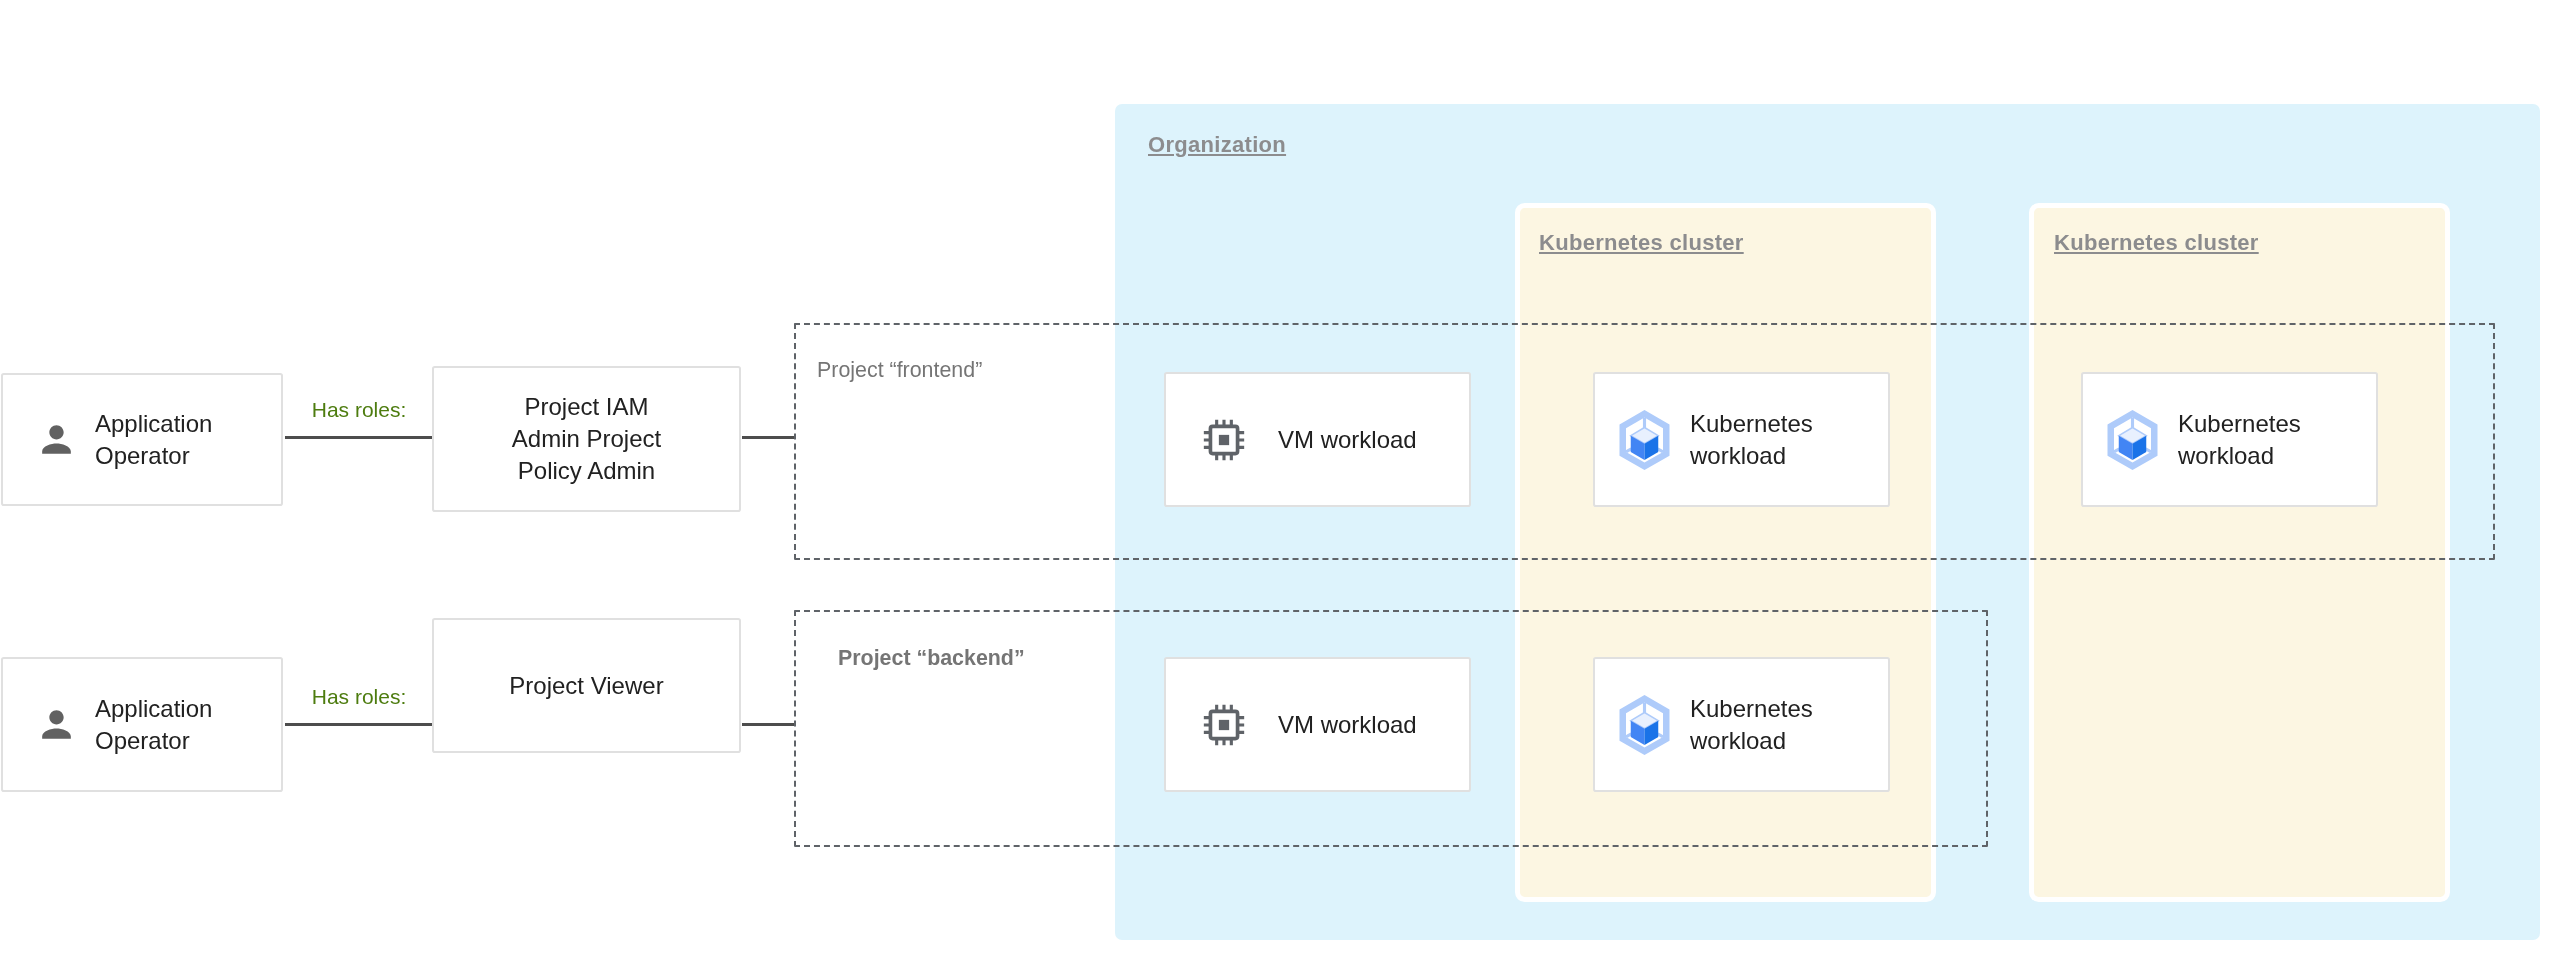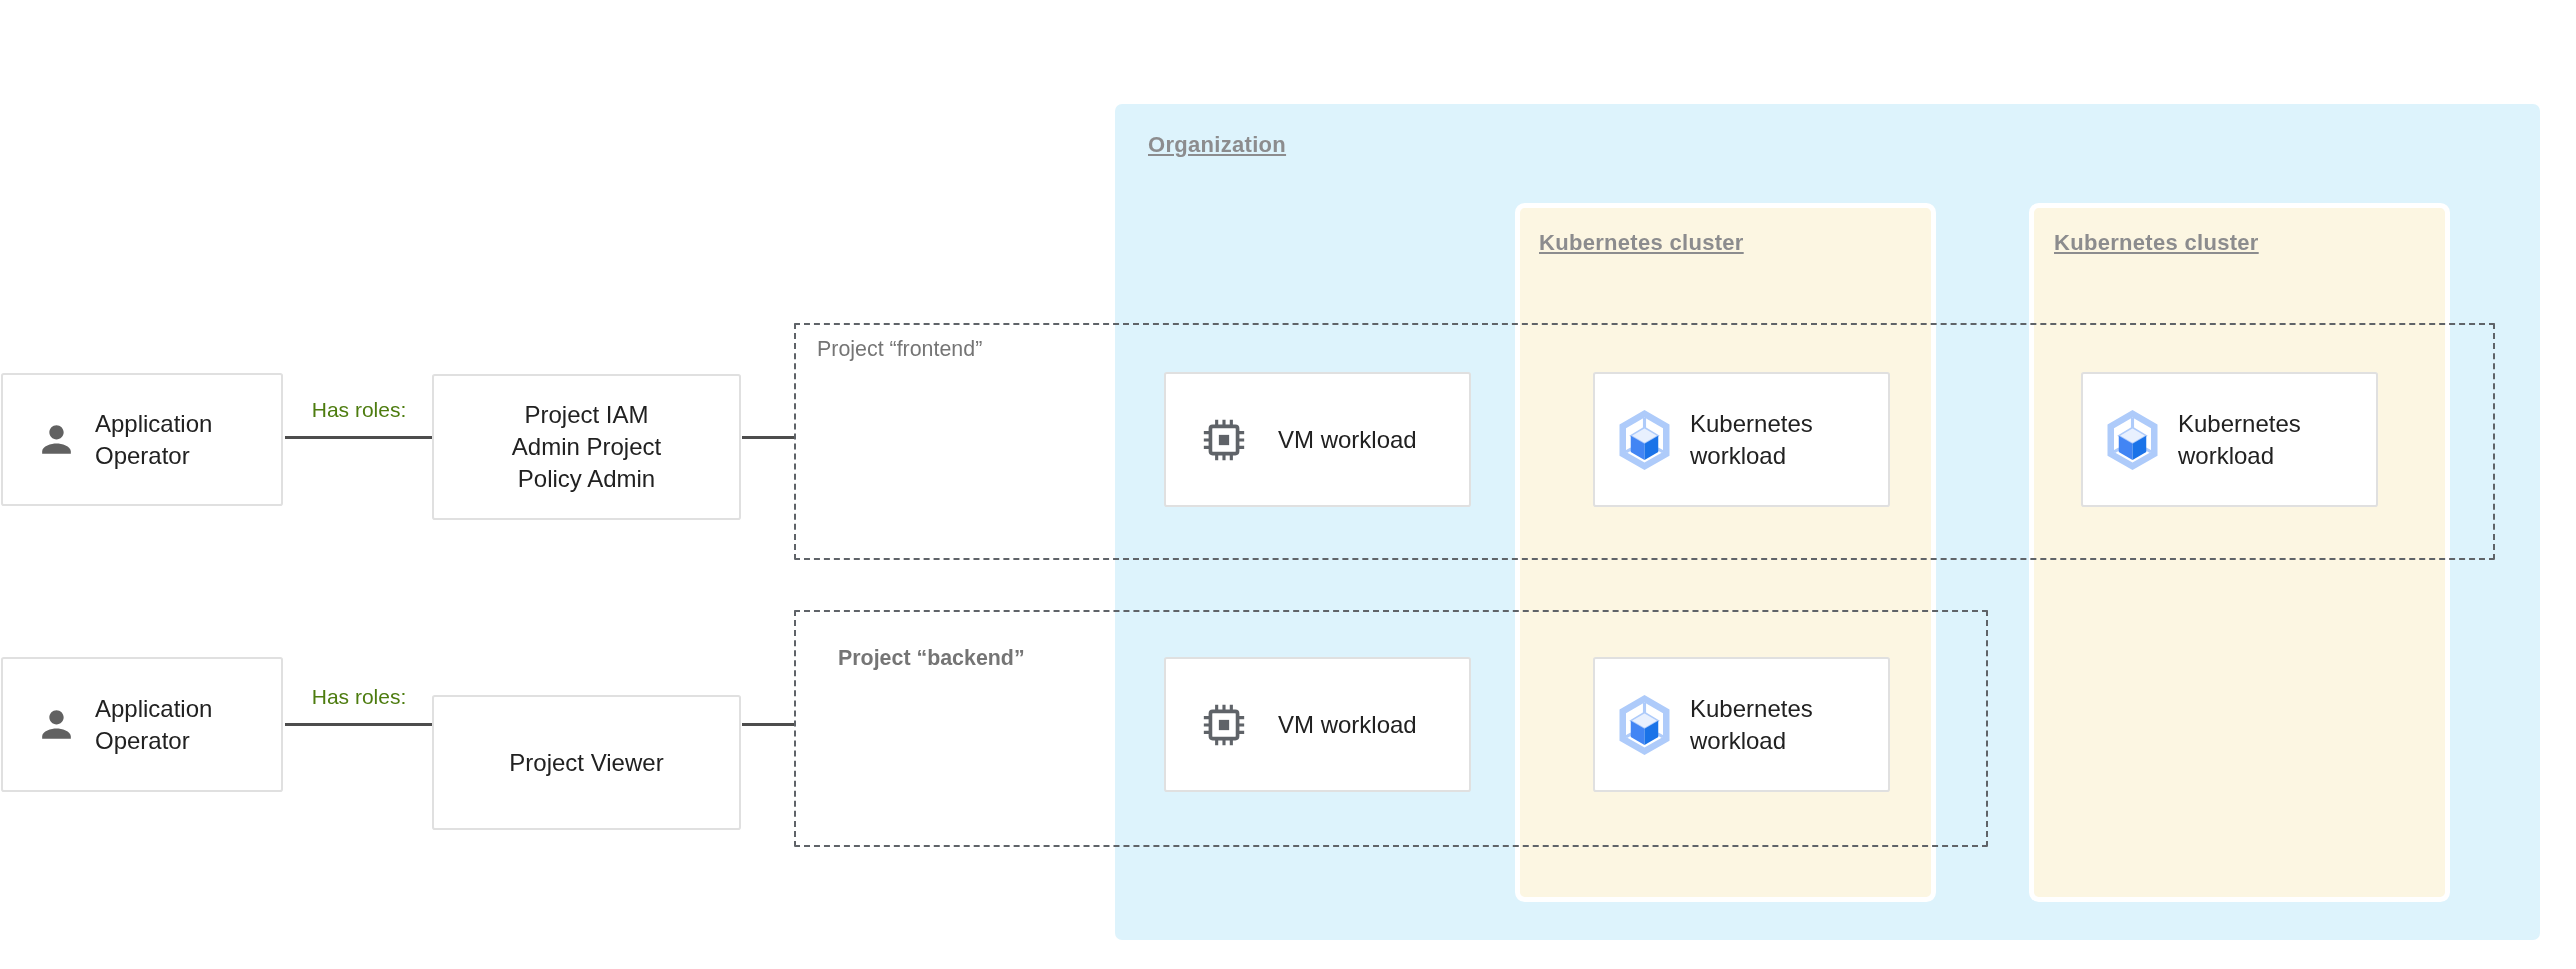--- a/index.html
+++ b/index.html
@@ -16,41 +16,41 @@
   .zone-label{font-size:22px;font-weight:bold;color:#8c8c8e;letter-spacing:0.3px;white-space:nowrap;text-decoration:underline;}
   .proj-label{font-size:21.4px;color:#757575;white-space:nowrap;}
   .rel-label{font-size:21px;color:#4d7c0f;text-align:center;white-space:nowrap;}
   
   .box{
     background:#ffffff;border:2.1px solid #e0e0e0;border-radius:2.8px;
     display:flex;align-items:center;color:#212121;font-size:24px;line-height:32px;
   }
   .box .txt{white-space:nowrap;}
   .box .txt span{display:block;}
-  .centerbox{justify-content:center;text-align:center;margin-top:8px;}
+  .centerbox{justify-content:center;text-align:center;}
   
   .line{background:#4d4d4d;height:2.8px;}
   .icon{flex:0 0 auto;}
 </style>
 </head>
 <body>
 
 <div id="canvas">
 
   <div class="abs org" style="left:1115px;top:104px;width:1425px;height:836px;"></div>
   <div class="abs zone-label" style="left:1148px;top:132px;">Organization</div>
 
   <div class="abs cluster" style="left:1515px;top:203px;width:421px;height:699px;"></div>
   <div class="abs zone-label" style="left:1539px;top:230px;">Kubernetes cluster</div>
 
   <div class="abs cluster" style="left:2029px;top:203px;width:421px;height:699px;"></div>
   <div class="abs zone-label" style="left:2054px;top:230px;">Kubernetes cluster</div>
 
   <div class="abs dashedbox" style="left:794px;top:323px;width:1701px;height:237px;"></div>
-  <div class="abs proj-label" style="left:817px;top:337px;">Project “frontend”</div>
+  <div class="abs proj-label" style="left:817px;top:358px;">Project “frontend”</div>
 
   <div class="abs dashedbox" style="left:794px;top:610px;width:1194px;height:237px;"></div>
   <div class="abs proj-label" style="left:838px;top:646px;font-weight:bold;">Project “backend”</div>
 
   <div class="abs line" style="left:285px;top:436px;width:148px;"></div>
   <div class="abs line" style="left:742px;top:436px;width:52px;"></div>
   <div class="abs rel-label" style="left:285px;top:398px;width:148px;">Has roles:</div>
 
   <div class="abs line" style="left:285px;top:723px;width:148px;"></div>
   <div class="abs line" style="left:742px;top:723px;width:52px;"></div>
@@ -77,21 +77,21 @@
   <div class="abs box" style="left:1.4px;top:657px;width:282px;height:135px;padding-left:32px;">
     <svg class="icon" style="margin-right:16.6px;" width="43" height="43" viewBox="0 0 24 24">
       <path fill="#616161" d="M12 12c2.21 0 4-1.79 4-4s-1.79-4-4-4-4 1.79-4 4 1.79 4 4 4zm0 2.2c-2.9 0-8 1.45-8 4.35V20h16v-1.45c0-2.9-5.1-4.35-8-4.35z"></path>
     </svg>
     <div class="txt">
       <span>Application</span>
       <span>Operator</span>
     </div>
   </div>
 
-  <div class="abs box centerbox" style="left:432px;top:687px;width:309px;height:135px;">
+  <div class="abs box centerbox" style="left:432px;top:618px;width:309px;height:135px;">
     <div class="txt" style="text-align:center;">
       <span>Project Viewer</span>
     </div>
   </div>
 
   <div class="abs box" style="left:1164px;top:372px;width:307px;height:135px;padding-left:36px;">
     <svg class="icon" style="margin-right:32px;" width="44" height="44" viewBox="0 0 24 24">
       <g stroke="#5f6368" stroke-width="1.7" fill="none">
         <path d="M8 1v3.5M12 1v3.5M16 1v3.5M8 19.5V23M12 19.5V23M16 19.5V23M1 8h3.5M1 12h3.5M1 16h3.5M19.5 8H23M19.5 12H23M19.5 16H23"></path>
         <rect x="4.6" y="4.6" width="14.8" height="14.8" rx="1.2" stroke-width="2"></rect>

